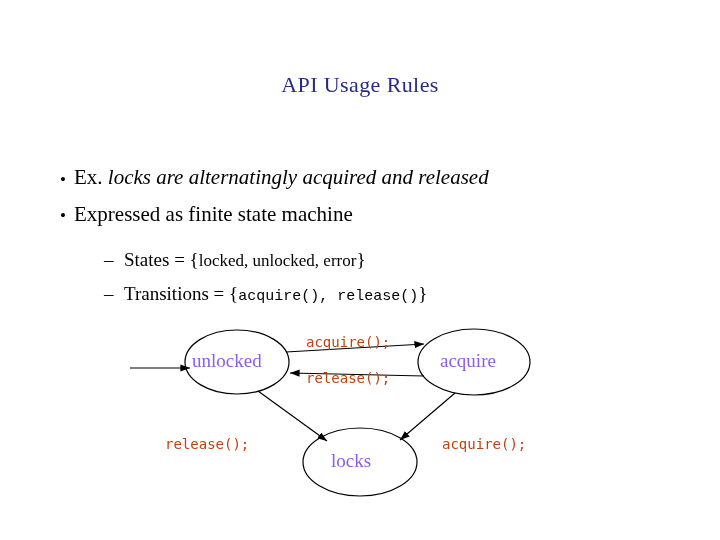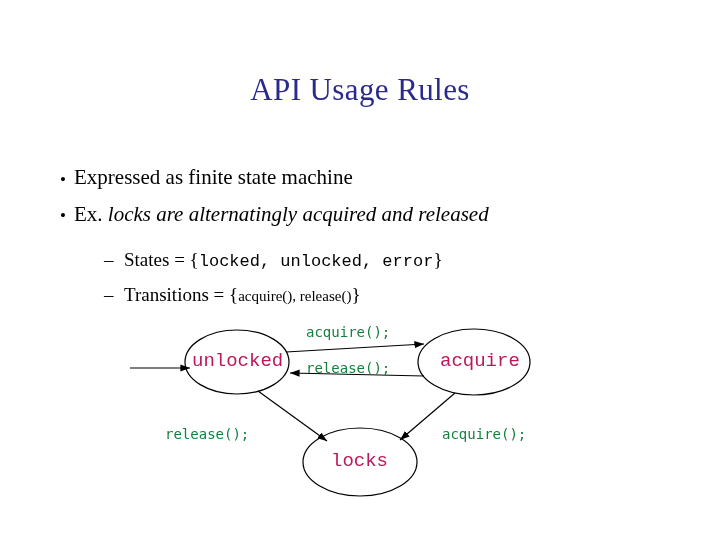--- a/index.html
+++ b/index.html
@@ -21,21 +21,21 @@
     width: 720px;
     height: 540px;
   }
   .title {
     position: absolute;
     left: 0;
     top: 72px;
     width: 720px;
     text-align: center;
     font-family: "Liberation Serif", serif;
-    font-size: 31px;
+    font-size: 22px;
     color: #2a2a8c;
     letter-spacing: 0.4px;
   }
   .bullets {
     position: absolute;
     left: 52px;
     top: 160px;
     width: 640px;
   }
   .bullet {
@@ -57,67 +57,68 @@
     font-size: 19px;
     line-height: 33px;
     margin-left: 52px;
     white-space: nowrap;
   }
   .sub .dash {
     display: inline-block;
     width: 20px;
   }
   .mono {
-    font-family: Liberation Mono, monospace;
+    font-family: Liberation Serif, serif;
     font-size: 17px;
   }
   .code {
-    font-family: Liberation Serif, serif;
+    font-family: Liberation Mono, monospace;
     font-size: 15px;
   }
   .brace {
     font-size: 19px;
   }
   .diagram {
     position: absolute;
     left: 0;
     top: 300px;
     width: 720px;
     height: 230px;
   }
   .node-label {
     position: absolute;
-    font-family: Liberation Mono, monospace;
+    font-family: Liberation Serif, serif;
     font-size: 19px;
-    color: #be185d;
+    color: #8b5cf6;
     white-space: nowrap;
   }
   .edge-label {
     position: absolute;
     font-family: "DejaVu Sans Mono", monospace;
     font-size: 14px;
-    color: #15803d;
+    color: #c2410c;
     white-space: nowrap;
+    margin-top: 10px;
   }
 </style>
 </head>
 <body>
 
 <div class="slide">
 
   <div class="title">API Usage Rules</div>
 
   <div class="bullets">
 
     <div class="bullet">
-      <span class="dot">•</span><span>Expressed as finite state machine</span>
+      <span class="dot">•</span><span>Ex. </span><span class="ital">locks are alternatingly acquired and released</span>
     </div>
 
     <div class="bullet">
-      <span class="dot">•</span><span>Ex. </span><span class="ital">locks are alternatingly acquired and released</span>
+      <span class="dot">•</span><span>Expressed as finite state machine</span>
     </div>
 
     <div class="sub" style="margin-top:10px;">
       <span class="dash">–</span><span>States = </span><span class="brace">{</span><span class="mono">locked, unlocked, error</span><span class="brace">}</span>
     </div>
 
     <div class="sub">
       <span class="dash">–</span><span>Transitions = </span><span class="brace">{</span><span class="code">acquire(), release()</span><span class="brace">}</span>
     </div>
 

